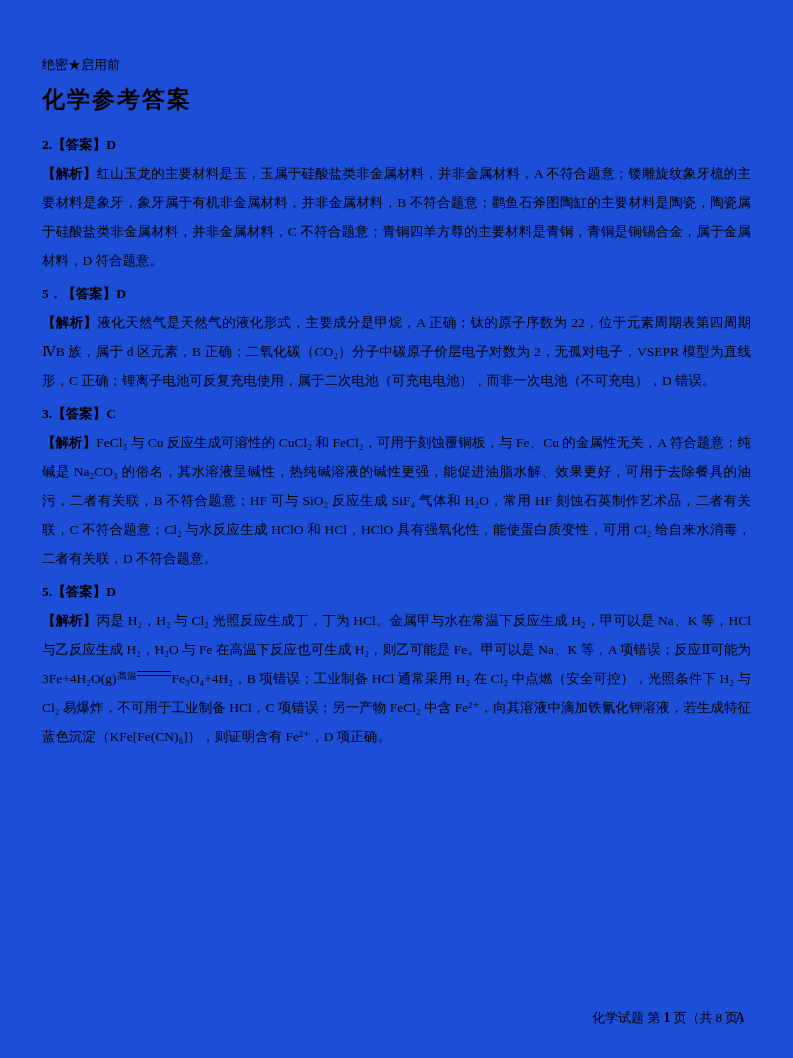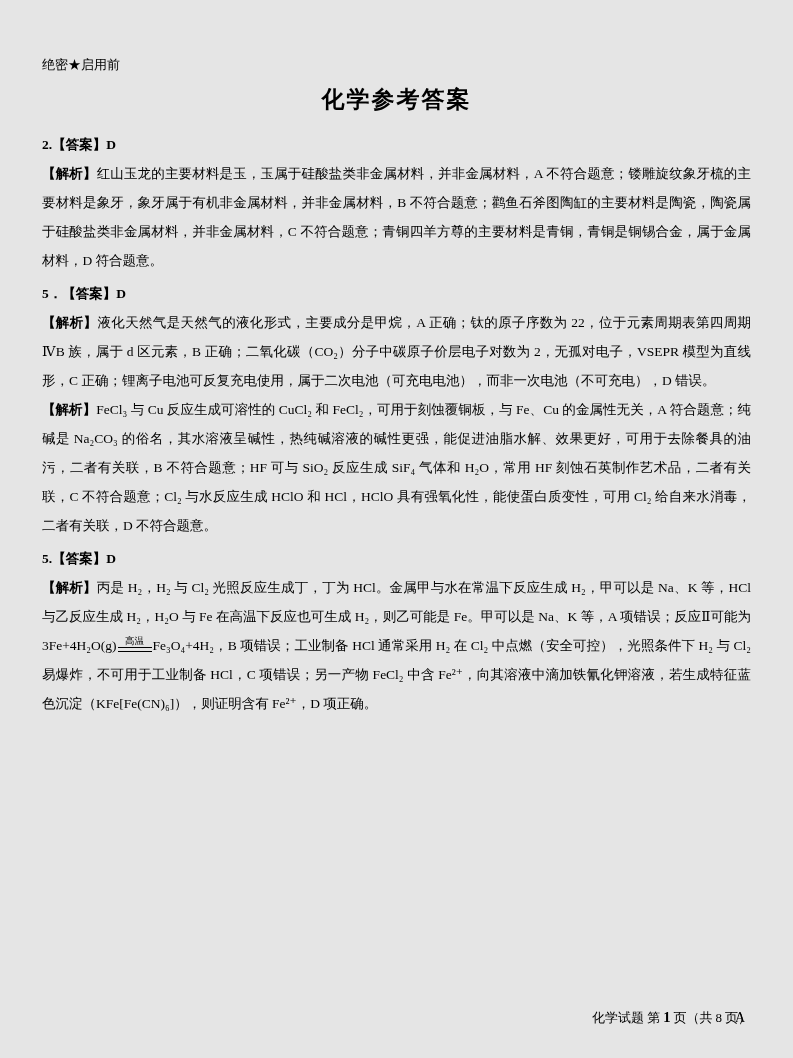--- a/index.html
+++ b/index.html
@@ -7,30 +7,30 @@
   body {
     width: 793px;
     height: 1058px;
     font-family: "Liberation Serif", "DejaVu Serif", serif;
     color: #000;
   }
   .page {
     position: relative;
     width: 793px;
     height: 1058px;
-    background: #e5e5e5;
+    background: #1d4ed8;
     padding: 56px 42px 0 42px;
     overflow: hidden;
   }
   .classification {
     font-size: 13px;
     line-height: 18px;
   }
   .page-title {
-    text-align: center;
+    text-align: left;
     font-size: 23px;
     font-weight: bold;
     letter-spacing: 2px;
     margin-top: 10px;
     margin-bottom: 16px;
     font-family: "Liberation Serif", "DejaVu Serif", serif;
   }
   .answer-line {
     font-size: 13.5px;
     font-weight: bold;
@@ -39,22 +39,21 @@
   }
   .analysis {
     font-size: 13.5px;
     line-height: 29px;
     text-align: justify;
     text-justify: inter-ideograph;
   }
   .analysis .lbl { font-weight: bold; margin-top: 20px; }
   .cond {
     display: inline-flex;
-    flex-direction: column;
-    align-items: center;
+    flex-direction: row;
     vertical-align: middle;
     margin: 0 1px;
     transform: translateY(-3px);
   }
   .cond-label {
     font-size: 9.5px;
     line-height: 1.15;
     white-space: nowrap;
   }
   .cond-line {
@@ -98,20 +97,21 @@
     <p class="answer-line">2.【答案】D</p>
     <p class="analysis"><strong class="lbl">【解析】</strong><span>红山玉龙的主要材料是玉，玉属于硅酸盐类非金属材料，并非金属材料，A 不符合题意；镂雕旋纹象牙梳的主要材料是象牙，象牙属于有机非金属材料，并非金属材料，B 不符合题意；鹳鱼石斧图陶缸的主要材料是陶瓷，陶瓷属于硅酸盐类非金属材料，并非金属材料，C 不符合题意；青铜四羊方尊的主要材料是青铜，青铜是铜锡合金，属于金属材料，D 符合题意。</span></p>
   </div>
 
   <div class="item">
     <p class="answer-line">5．【答案】D</p>
     <p class="analysis"><strong class="lbl">【解析】</strong><span>液化天然气是天然气的液化形式，主要成分是甲烷，A 正确；钛的原子序数为 22，位于元素周期表第四周期ⅣB 族，属于 d 区元素，B 正确；二氧化碳（CO₂）分子中碳原子价层电子对数为 2，无孤对电子，VSEPR 模型为直线形，C 正确；锂离子电池可反复充电使用，属于二次电池（可充电电池），而非一次电池（不可充电），D 错误。</span></p>
   </div>
 
   <div class="item">
+    <p class="answer-line">3.【答案】C</p>
   </div>
 
   <div class="item">
     <p class="analysis"><strong class="lbl">【解析】</strong><span>FeCl₃ 与 Cu 反应生成可溶性的 CuCl₂ 和 FeCl₂，可用于刻蚀覆铜板，与 Fe、Cu 的金属性无关，A 符合题意；纯碱是 Na₂CO₃ 的俗名，其水溶液呈碱性，热纯碱溶液的碱性更强，能促进油脂水解、效果更好，可用于去除餐具的油污，二者有关联，B 不符合题意；HF 可与 SiO₂ 反应生成 SiF₄ 气体和 H₂O，常用 HF 刻蚀石英制作艺术品，二者有关联，C 不符合题意；Cl₂ 与水反应生成 HClO 和 HCl，HClO 具有强氧化性，能使蛋白质变性，可用 Cl₂ 给自来水消毒，二者有关联，D 不符合题意。</span></p>
   </div>
 
   <div class="item">
     <p class="answer-line">5.【答案】D</p>
     <p class="analysis"><strong class="lbl">【解析】</strong><span>丙是 H₂，H₂ 与 Cl₂ 光照反应生成丁，丁为 HCl。金属甲与水在常温下反应生成 H₂，甲可以是 Na、K 等，HCl 与乙反应生成 H₂，H₂O 与 Fe 在高温下反应也可生成 H₂，则乙可能是 Fe。甲可以是 Na、K 等，A 项错误；反应Ⅱ可能为 3Fe+4H₂O(g)</span><span class="cond">
           <span class="cond-label">高温</span>

